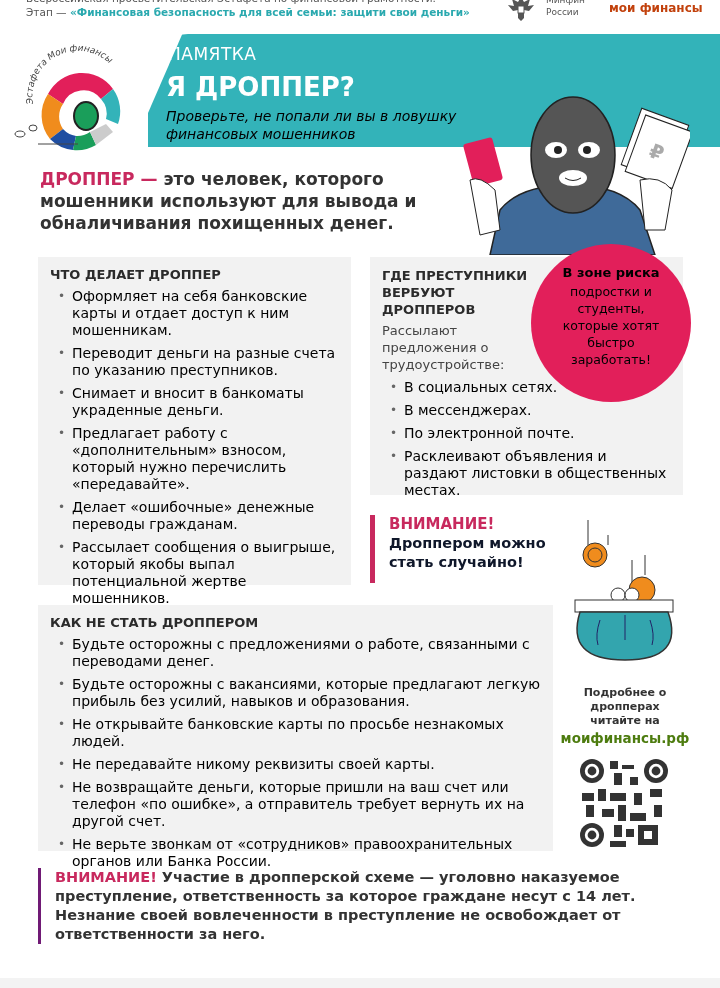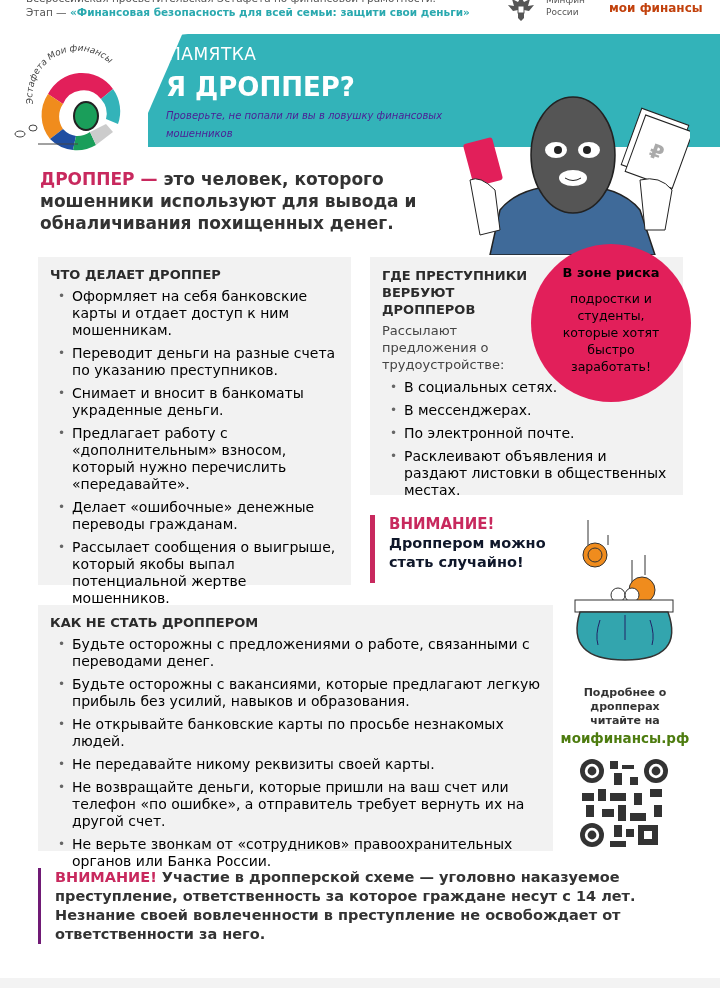--- a/index.html
+++ b/index.html
@@ -11,21 +11,21 @@
   .topbar .line2 { position: absolute; left: 26px; top: 6px; font-size: 10.5px; color: #555; white-space: nowrap; }
   .topbar .line2 b { color: #2aa9af; font-weight: bold; }
   .minfin { position: absolute; left: 506px; top: -6px; width: 30px; height: 28px; }
   .minfin-text { position: absolute; left: 546px; top: -6px; font-size: 9px; line-height: 12px; color: #555; }
   .moifin { position: absolute; left: 609px; top: 1px; font-size: 12px; font-weight: bold; color: #c2410c; }
 
   .banner { position: absolute; left: 148px; top: 34px; width: 572px; height: 113px; background: #33b3b9;
             border-radius: 40px 0 0 0; clip-path: polygon(6% 0, 100% 0, 100% 100%, 0 100%, 0 70%); }
   .banner .kicker { position: absolute; left: 20px; top: 10px; font-size: 17px; color: #fff; letter-spacing: 0.5px; }
   .banner .title { position: absolute; left: 18px; top: 38px; font-size: 26px; color: #fff; font-weight: bold; }
-  .banner .subtitle { position: absolute; left: 18px; top: 73px; font-size: 10px; line-height: 18px; color: #4c1d95; font-style: italic; width: 320px; }
+  .banner .subtitle { position: absolute; left: 18px; top: 73px; font-size: 14px; line-height: 18px; color: #000000; font-style: italic; width: 320px; }
 
   .logo { position: absolute; left: 8px; top: 44px; width: 140px; height: 110px; }
 
   .villain { position: absolute; left: 460px; top: 80px; width: 230px; height: 175px; }
 
   .def { position: absolute; left: 40px; top: 168px; width: 400px; font-size: 17px; line-height: 22px; font-weight: bold; color: #333; }
   .def .accent { color: #c8295e; }
 
   .card { position: absolute; background: #f2f2f2; }
   .card h3 { font-size: 13px; font-weight: bold; color: #2b2b2b; letter-spacing: 0; }
@@ -142,21 +142,21 @@
   <ul>
     <li>В социальных сетях.</li>
     <li>В мессенджерах.</li>
     <li>По электронной почте.</li>
     <li>Расклеивают объявления и раздают листовки в общественных местах.</li>
   </ul>
 </div>
 
 <div class="risk">
   <div class="b">В зоне риска</div>
-  <div class="t" style="width:110px;margin:8px auto;">подростки и студенты, которые хотят быстро заработать!</div>
+  <div class="t" style="width:110px;margin:1px auto;">подростки и студенты, которые хотят быстро заработать!</div>
 </div>
 
 <div class="warn1">
   <div class="h">ВНИМАНИЕ!</div>
   <div class="t">Дроппером можно стать случайно!</div>
 </div>
 
 <svg class="purse" viewBox="0 0 110 160">
   <line x1="18" y1="5" x2="18" y2="30" stroke="#333"></line>
   <line x1="38" y1="20" x2="38" y2="30" stroke="#333"></line>

